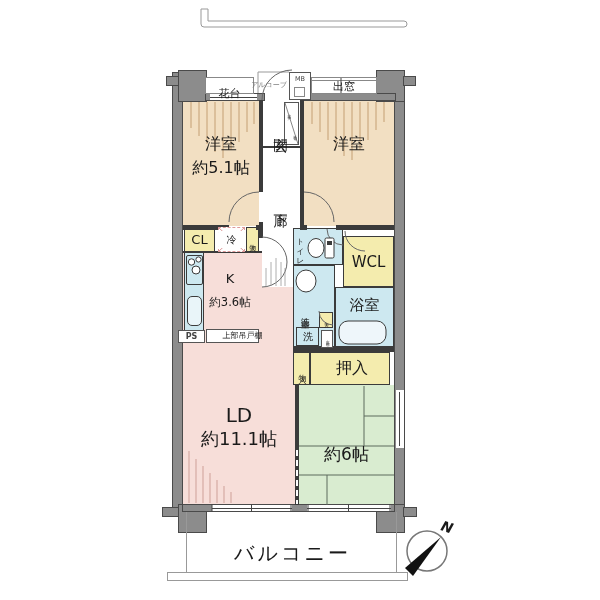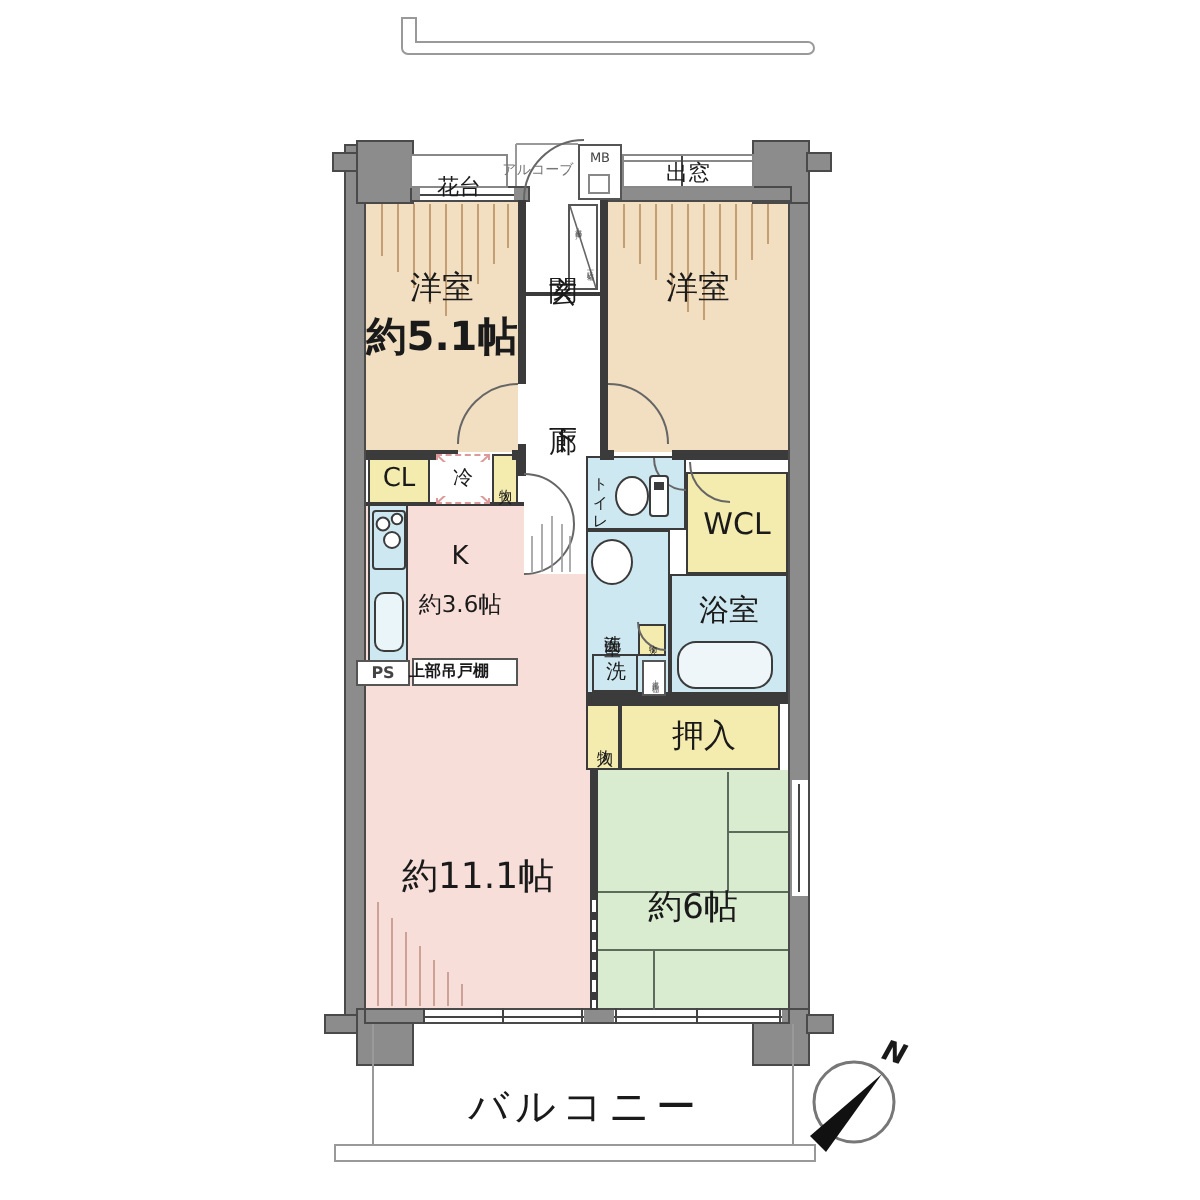--- a/index.html
+++ b/index.html
@@ -191,44 +191,45 @@
       <line x1="341" y1="78" x2="341" y2="93"></line>
     </g>
 
     <g>
       <circle cx="427" cy="551" r="20" fill="#fff" stroke="#777" stroke-width="1.5"></circle>
       <polygon points="441,537 405,568 413,576" fill="#111"></polygon>
     </g>
   </svg>
 
   <div class="lbl" style="left:183px;top:134px;width:76px;height:20px;font-size:16px;">洋室</div>
-  <div class="lbl" style="left:183px;top:158px;width:76px;height:20px;font-size:20px;font-weight:bold;">約5.1帖</div>
+  <div class="lbl" style="left:183px;top:158px;width:76px;height:20px;font-size:16px;">約5.1帖</div>
   <div class="lbl" style="left:304px;top:134px;width:90px;height:20px;font-size:16px;">洋室</div>
   <div class="lbl vtext" style="left:272px;top:106px;width:18px;height:44px;font-size:14px;">玄関</div>
   <div class="lbl vtext" style="left:272px;top:182px;width:18px;height:42px;font-size:14px;">廊下</div>
   <div class="lbl vtext" style="left:295px;top:233px;width:10px;height:29px;font-size:7.5px;">トイレ</div>
   <div class="lbl" style="left:343px;top:253px;width:51px;height:18px;font-size:15px;">WCL</div>
   <div class="lbl" style="left:335px;top:296px;width:59px;height:18px;font-size:15px;">浴室</div>
   <div class="lbl vtext" style="left:300px;top:293px;width:11px;height:38px;font-size:8.5px;">洗面室</div>
   <div class="lbl" style="left:300px;top:330px;width:16px;height:13px;font-size:10px;">洗</div>
   <div class="lbl" style="left:202px;top:271px;width:56px;height:15px;font-size:13px;">K</div>
   <div class="lbl" style="left:198px;top:296px;width:64px;height:13px;font-size:11.5px;">約3.6帖</div>
+  <div class="lbl" style="left:183px;top:404px;width:112px;height:22px;font-size:20px;">LD</div>
   <div class="lbl" style="left:183px;top:428px;width:112px;height:22px;font-size:18px;">約11.1帖</div>
   <div class="lbl" style="left:299px;top:444px;width:95px;height:20px;font-size:17px;">約6帖</div>
   <div class="lbl" style="left:310px;top:357px;width:84px;height:22px;font-size:16px;">押入</div>
   <div class="lbl vtext" style="left:247px;top:229px;width:11px;height:21px;font-size:6.5px;">物入</div>
   <div class="lbl vtext" style="left:295px;top:356px;width:13px;height:25px;font-size:8px;">物入</div>
   <div class="lbl vtext" style="left:321px;top:313px;width:10px;height:14px;font-size:4px;">物入</div>
   <div class="lbl vtext" style="left:323px;top:331px;width:8px;height:16px;font-size:3.5px;color:#555;">上部吊棚</div>
   <div class="lbl" style="left:184px;top:229px;width:31px;height:21px;font-size:13px;text-align:center;">CL</div>
   <div class="lbl" style="left:218px;top:231px;width:27px;height:17px;font-size:10px;background:#fff;border-radius:2px;margin:auto;">冷</div>
   <div class="lbl" style="left:205px;top:79px;width:49px;height:28px;font-size:11px;">花台</div>
   <div class="lbl" style="left:311px;top:80px;width:66px;height:13px;font-size:11px;">出窓</div>
   <div class="lbl" style="left:289px;top:75px;width:22px;height:9px;font-size:6.5px;color:#444;">MB</div>
   <div class="lbl" style="left:249px;top:80px;width:40px;height:10px;font-size:7px;color:#777;">アルコーブ</div>
   <div class="lbl" style="left:178px;top:331px;width:27px;height:11px;font-size:8px;color:#444;font-weight:bold;">PS</div>
-  <div class="lbl" style="left:198px;top:330px;width:53px;height:12px;font-size:8px;font-weight:bold;">上部吊戸棚</div>
+  <div class="lbl" style="left:216px;top:330px;width:53px;height:12px;font-size:8px;">上部吊戸棚</div>
   <div class="lbl vtext" style="left:285px;top:104px;width:7px;height:18px;font-size:3.5px;color:#555;">上部吊戸</div>
   <div class="lbl vtext" style="left:291px;top:124px;width:7px;height:18px;font-size:3.5px;color:#555;">下駄箱</div>
   <div class="lbl" style="left:225px;top:540px;width:135px;height:26px;font-size:20px;letter-spacing:3px;">バルコニー</div>
   <div class="lbl" style="left:438px;top:519px;width:18px;height:16px;font-size:14px;font-style:italic;font-weight:bold;transform:rotate(18deg);">N</div>
 
 </div>
 
 </body></html>

